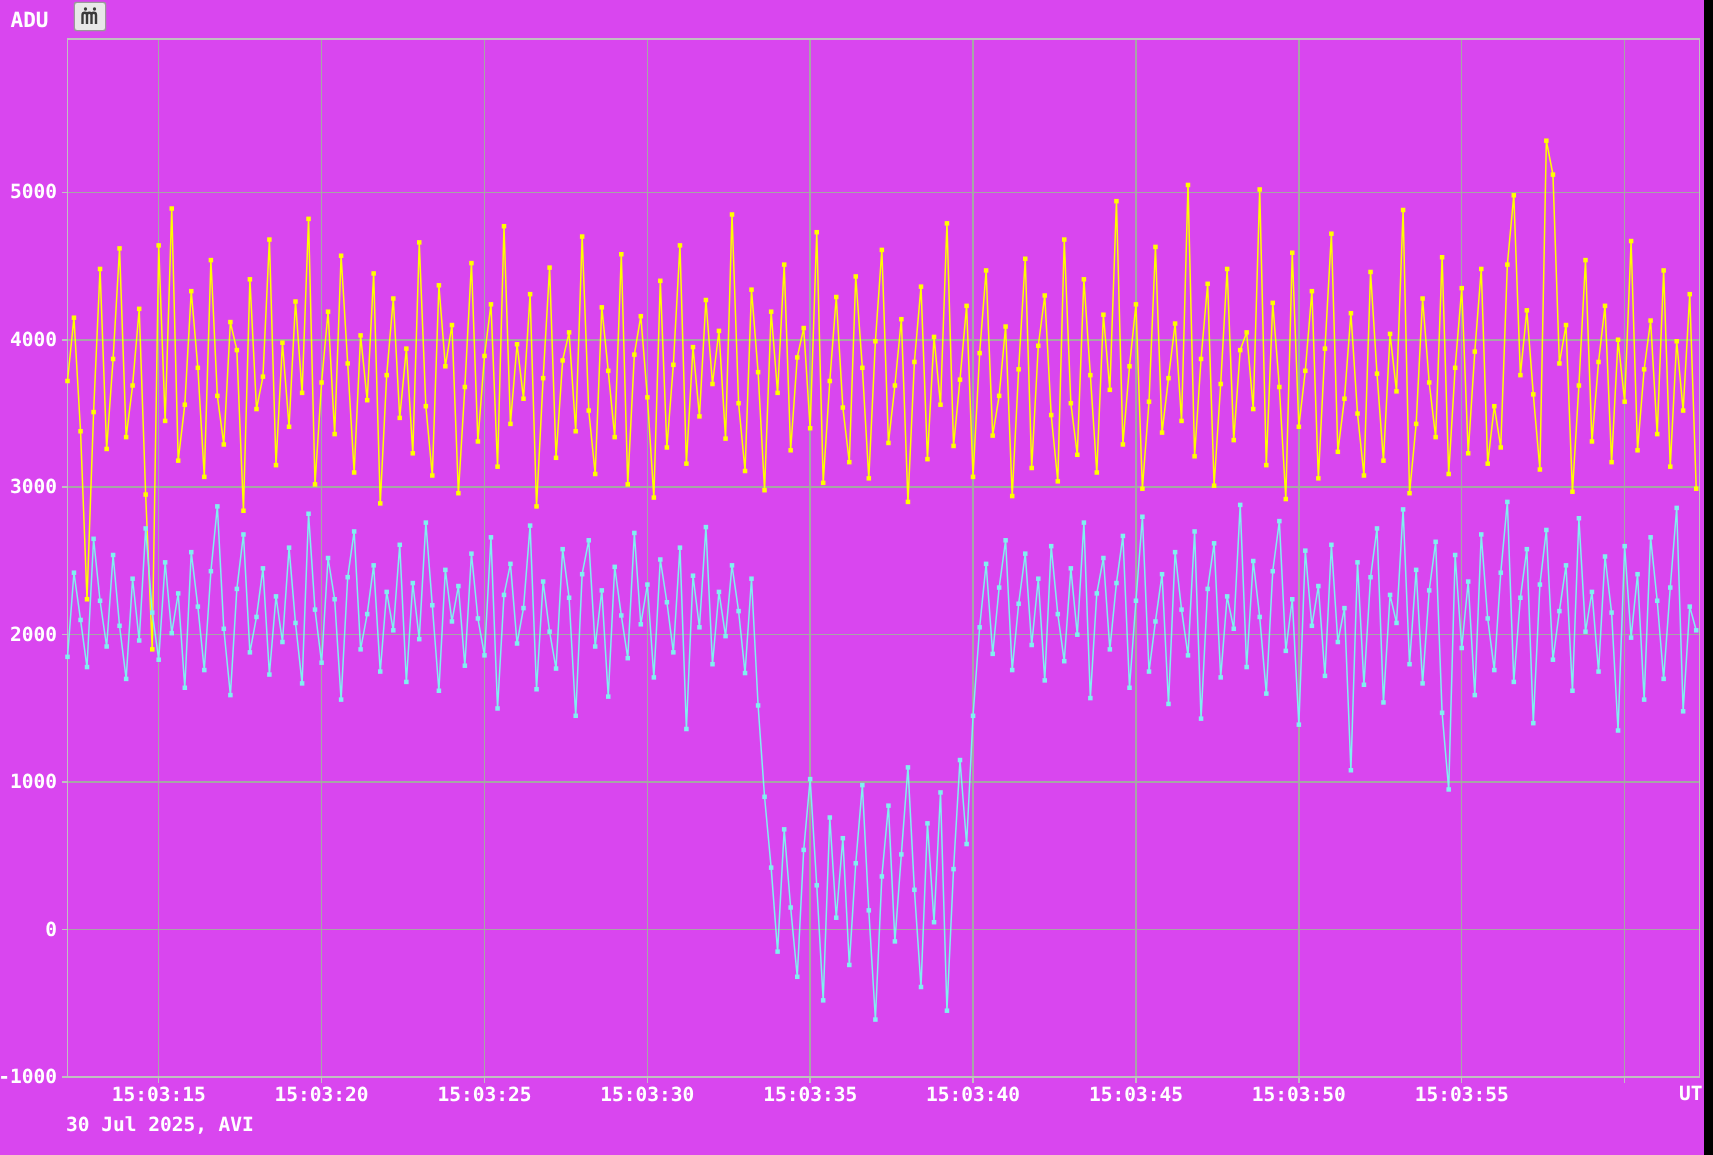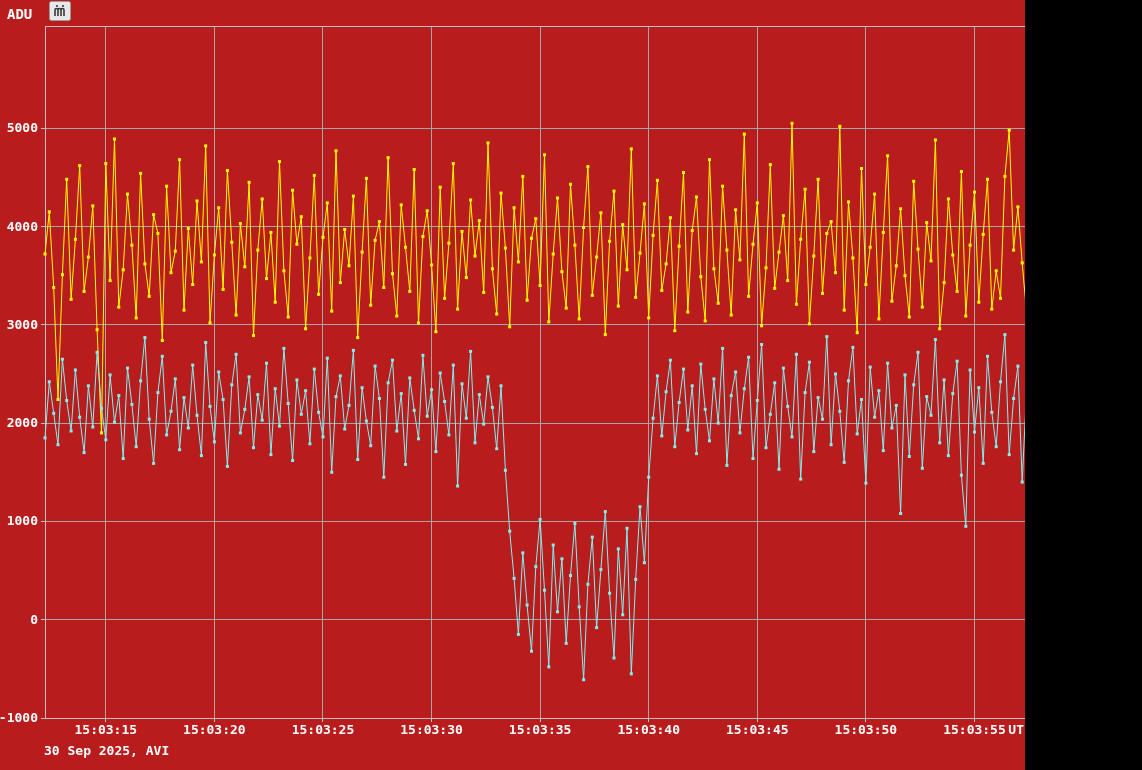--- a/index.html
+++ b/index.html
@@ -1,17 +1,17 @@
 <!DOCTYPE html>
 <html><head>
 <meta charset="utf-8">
 <style>
   html,body{margin:0;padding:0;background:#000;}
-  #app{position:relative;width:1000px;height:770px;background:#b91c1c;overflow:hidden;
-       font-family:"DejaVu Sans Mono","Liberation Mono",monospace;padding-left:25px;}
+  #app{position:relative;width:1136px;height:770px;background:#d946ef;overflow:hidden;
+       font-family:"DejaVu Sans Mono","Liberation Mono",monospace;}
   .txt{position:absolute;color:#fff;font-weight:bold;white-space:pre;}
   #adu-label{left:7px;top:6px;font-size:14px;}
   #app-icon{position:absolute;left:49px;top:1px;width:22px;height:20px;}
   #window-title{left:79px;top:5px;font-size:12.5px;letter-spacing:.4px;}
   #footer-label{left:44px;top:743px;font-size:13px;}
   #ut-label{top:722px;right:1px;font-size:13px;}
   svg text{font-family:"DejaVu Sans Mono","Liberation Mono",monospace;
            font-size:13px;font-weight:bold;fill:#ffffff;}
 </style>
 </head>
@@ -588,15 +588,15 @@
         <rect x="1112.0" y="390.2" width="3" height="3"></rect>
         <rect x="1116.3" y="337.1" width="3" height="3"></rect>
         <rect x="1120.6" y="472.7" width="3" height="3"></rect>
         <rect x="1125.0" y="402.9" width="3" height="3"></rect>
         <rect x="1129.3" y="418.7" width="3" height="3"></rect>
       </g>
     </svg>
 
   <div class="txt" id="ut-label">UT</div>
 
-  <div class="txt" id="footer-label">30 Sep 2025, AVI</div>
+  <div class="txt" id="footer-label">30 Jul 2025, AVI</div>
 
 </div>
 
 </body></html>

